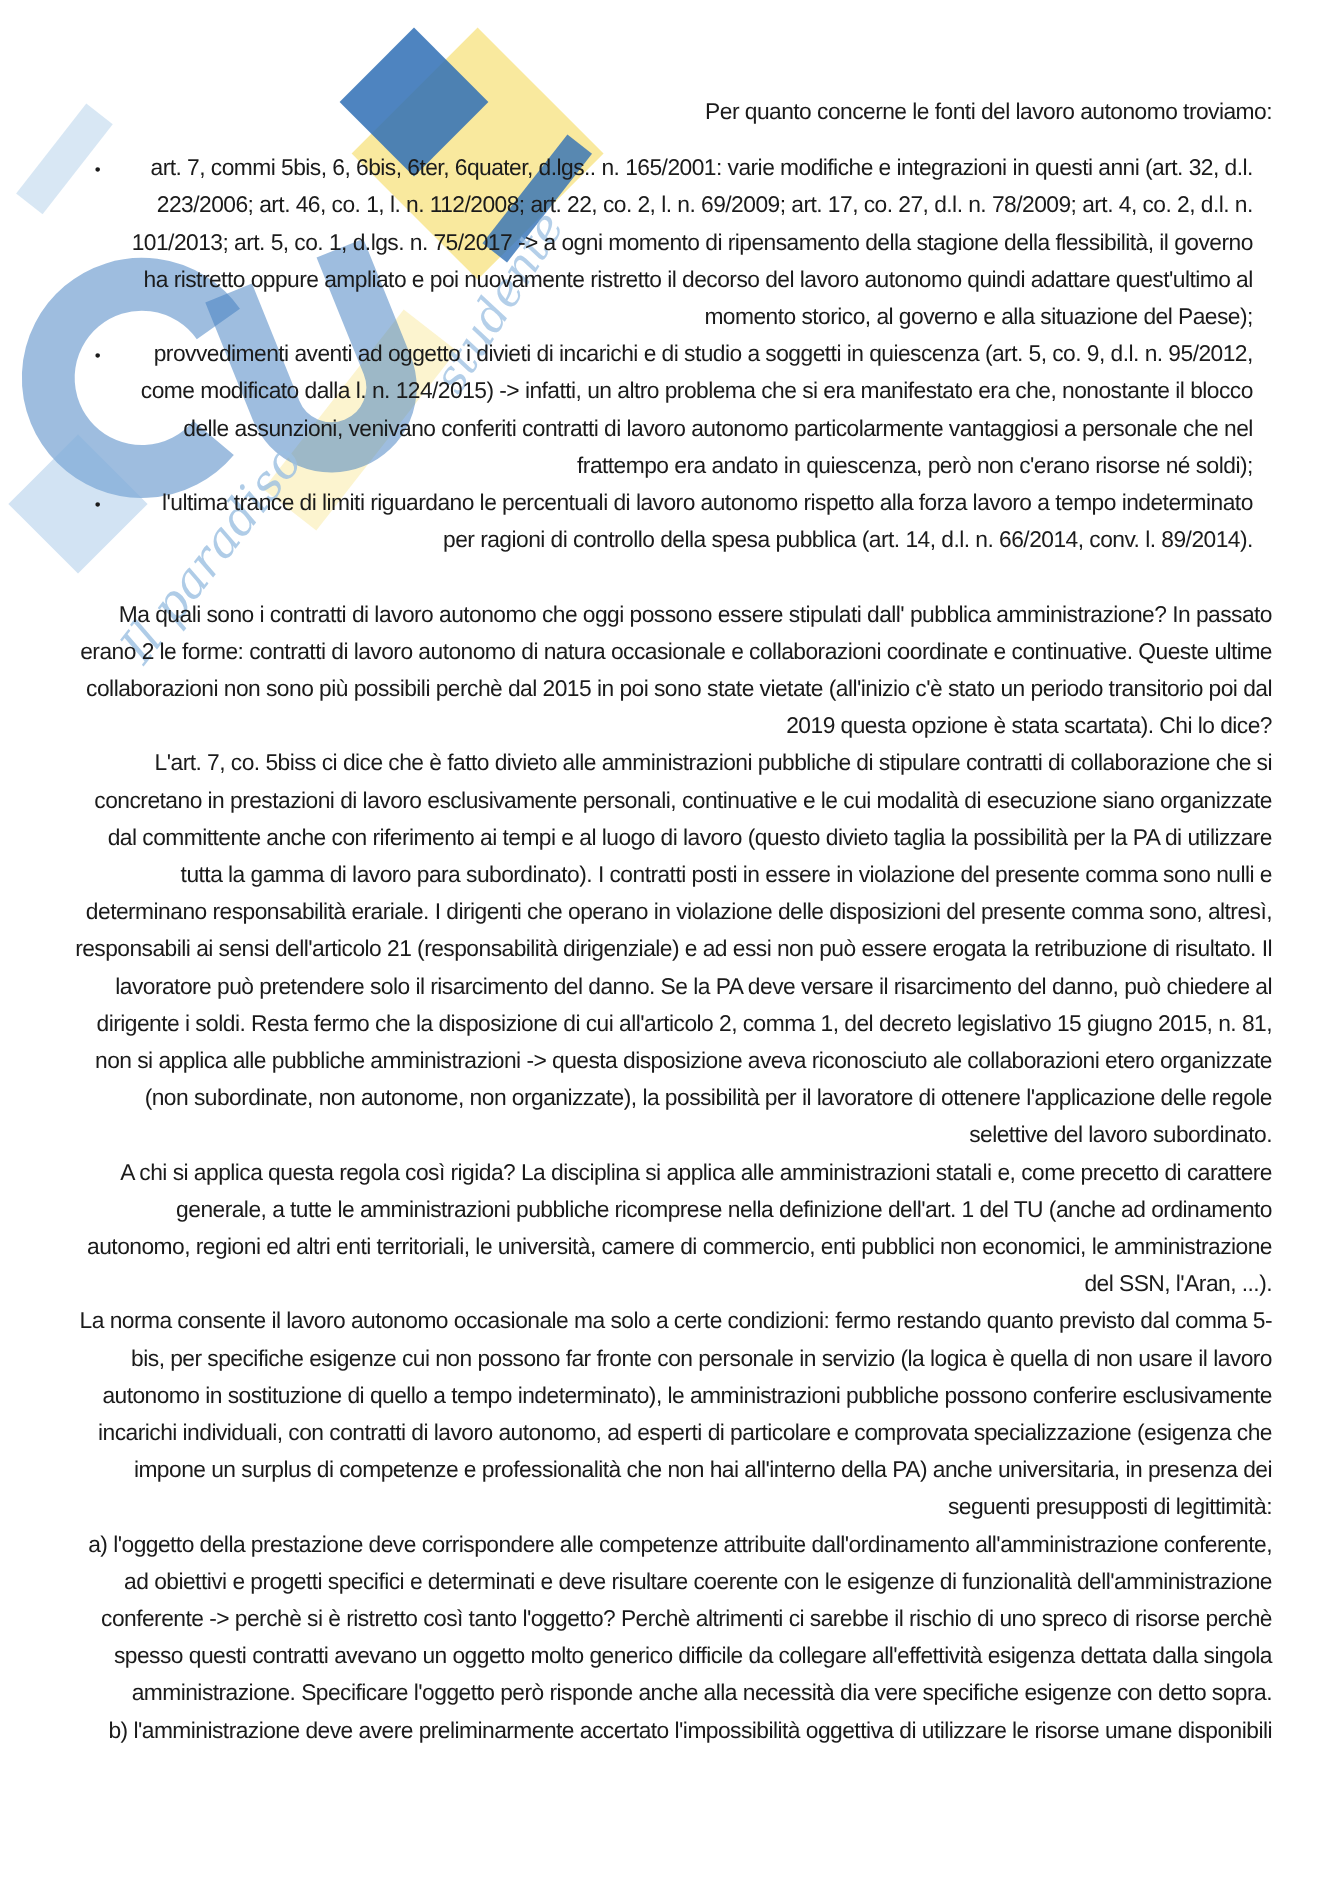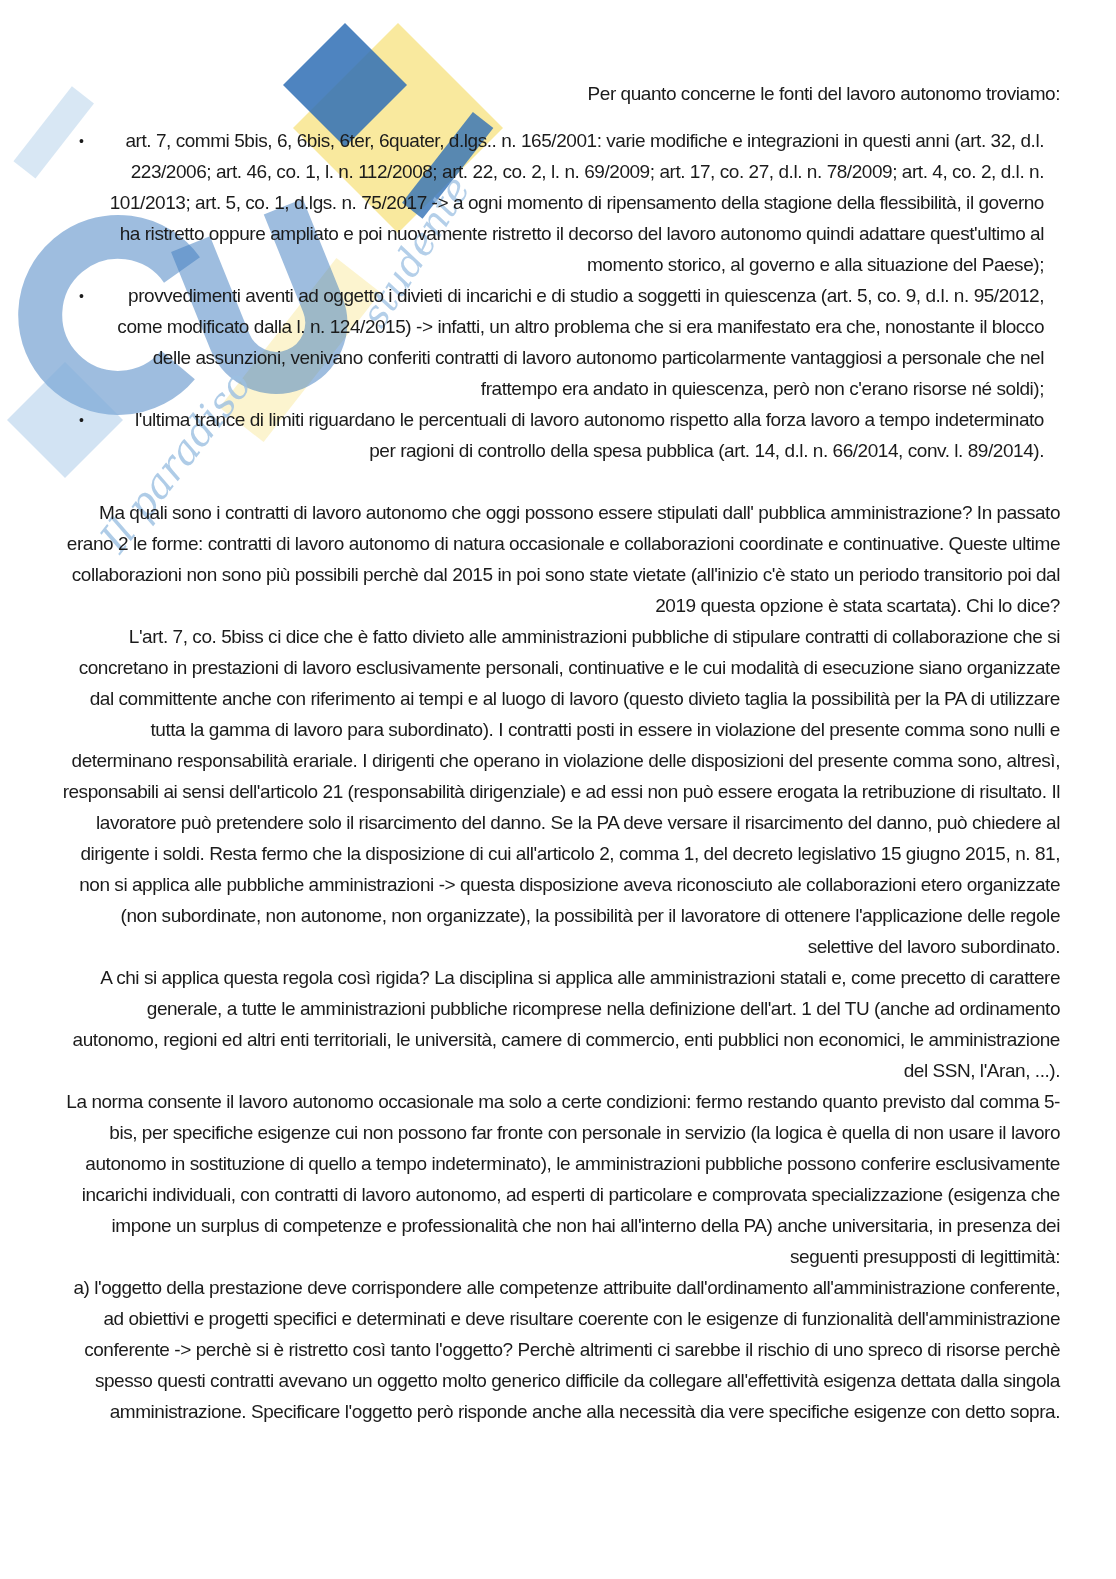--- a/index.html
+++ b/index.html
@@ -53,15 +53,16 @@
       <li>art. 7, commi 5bis, 6, 6bis, 6ter, 6quater, d.lgs.. n. 165/2001: varie modifiche e integrazioni in questi anni (art. 32, d.l. 223/2006; art. 46, co. 1, l. n. 112/2008; art. 22, co. 2, l. n. 69/2009; art. 17, co. 27, d.l. n. 78/2009; art. 4, co. 2, d.l. n. 101/2013; art. 5, co. 1, d.lgs. n. 75/2017 -&gt; a ogni momento di ripensamento della stagione della flessibilità, il governo ha ristretto oppure ampliato e poi nuovamente ristretto il decorso del lavoro autonomo quindi adattare quest'ultimo al momento storico, al governo e alla situazione del Paese);</li>
       <li>provvedimenti aventi ad oggetto i divieti di incarichi e di studio a soggetti in quiescenza (art. 5, co. 9, d.l. n. 95/2012, come modificato dalla l. n. 124/2015) -&gt; infatti, un altro problema che si era manifestato era che, nonostante il blocco delle assunzioni, venivano conferiti contratti di lavoro autonomo particolarmente vantaggiosi a personale che nel frattempo era andato in quiescenza, però non c'erano risorse né soldi);</li>
       <li>l'ultima trance di limiti riguardano le percentuali di lavoro autonomo rispetto alla forza lavoro a tempo indeterminato per ragioni di controllo della spesa pubblica (art. 14, d.l. n. 66/2014, conv. l. 89/2014).</li>
     </ul>
 
     <p class="gap-top">Ma quali sono i contratti di lavoro autonomo che oggi possono essere stipulati dall' pubblica amministrazione? In passato erano 2 le forme: contratti di lavoro autonomo di natura occasionale e collaborazioni coordinate e continuative. Queste ultime collaborazioni non sono più possibili perchè dal 2015 in poi sono state vietate (all'inizio c'è stato un periodo transitorio poi dal 2019 questa opzione è stata scartata). Chi lo dice?</p>
     <p>L'art. 7, co. 5biss ci dice che è fatto divieto alle amministrazioni pubbliche di stipulare contratti di collaborazione che si concretano in prestazioni di lavoro esclusivamente personali, continuative e le cui modalità di esecuzione siano organizzate dal committente anche con riferimento ai tempi e al luogo di lavoro (questo divieto taglia la possibilità per la PA di utilizzare tutta la gamma di lavoro para subordinato). I contratti posti in essere in violazione del presente comma sono nulli e determinano responsabilità erariale. I dirigenti che operano in violazione delle disposizioni del presente comma sono, altresì, responsabili ai sensi dell'articolo 21 (responsabilità dirigenziale) e ad essi non può essere erogata la retribuzione di risultato. Il lavoratore può pretendere solo il risarcimento del danno. Se la PA deve versare il risarcimento del danno, può chiedere al dirigente i soldi. Resta fermo che la disposizione di cui all'articolo 2, comma 1, del decreto legislativo 15 giugno 2015, n. 81, non si applica alle pubbliche amministrazioni -&gt; questa disposizione aveva riconosciuto ale collaborazioni etero organizzate (non subordinate, non autonome, non organizzate), la possibilità per il lavoratore di ottenere l'applicazione delle regole selettive del lavoro subordinato.</p>
     <p>A chi si applica questa regola così rigida? La disciplina si applica alle amministrazioni statali e, come precetto di carattere generale, a tutte le amministrazioni pubbliche ricomprese nella definizione dell'art. 1 del TU (anche ad ordinamento autonomo, regioni ed altri enti territoriali, le università, camere di commercio, enti pubblici non economici, le amministrazione del SSN, l'Aran, ...).</p>
     <p>La norma consente il lavoro autonomo occasionale ma solo a certe condizioni:  fermo restando quanto previsto dal comma 5-bis, per specifiche esigenze cui non possono far fronte con personale in servizio (la logica è quella di non usare il lavoro autonomo in sostituzione di quello a tempo indeterminato), le amministrazioni pubbliche possono conferire esclusivamente incarichi individuali, con contratti di lavoro autonomo, ad esperti di particolare e comprovata specializzazione (esigenza che impone un surplus di competenze e professionalità che non hai all'interno della PA) anche universitaria, in presenza dei seguenti presupposti di legittimità:</p>
     <p>a) l'oggetto della prestazione deve corrispondere alle competenze attribuite dall'ordinamento all'amministrazione conferente, ad obiettivi e progetti specifici e determinati e deve risultare coerente con le esigenze di funzionalità dell'amministrazione conferente -&gt; perchè si è ristretto così tanto l'oggetto? Perchè altrimenti ci sarebbe il rischio di uno spreco di risorse perchè spesso questi contratti avevano un oggetto molto generico difficile da collegare all'effettività esigenza dettata dalla singola amministrazione. Specificare l'oggetto però risponde anche alla necessità dia vere specifiche esigenze con detto sopra.</p>
+    <p>b) l'amministrazione deve avere preliminarmente accertato l'impossibilità oggettiva di utilizzare le risorse umane disponibili</p>
   </div>
 
 </div>
 
 </body></html>

